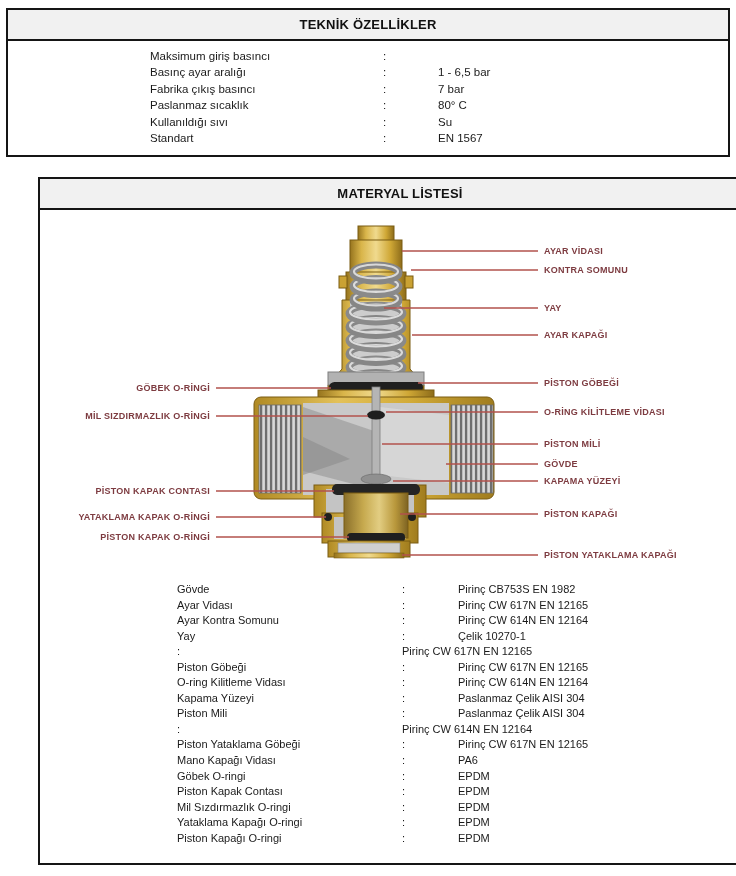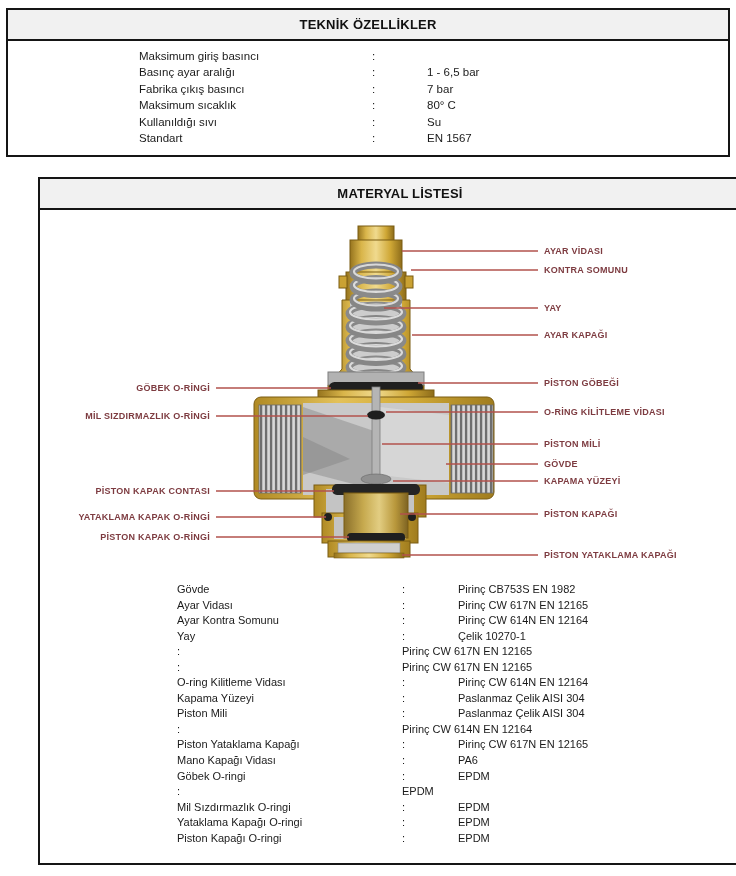--- a/index.html
+++ b/index.html
@@ -11,21 +11,21 @@
   #tech-panel { top:8px; height:149px; }
   #material-panel { top:177px; height:688px;margin-left:32px; }
 
   .panel-header {
     height:31px; background:#f1f1f1; border-bottom:2px solid #151515;
     display:flex; align-items:center; justify-content:center;
     font-weight:bold; font-size:13px; letter-spacing:.2px; color:#111;
   }
   .panel-body { position:relative; width:100%; height:calc(100% - 33px); }
 
-  .spec-rows { position:absolute; left:131px; top:7px; right:8px; }
+  .spec-rows { position:absolute; left:142px; top:7px; right:8px; }
   .spec-row { display:grid; grid-template-columns:233px 55px 1fr; font-size:11.5px; line-height:16.4px; }
 
   .mat-rows { position:absolute; left:137px; top:372px; right:8px; }
   .mat-row { display:grid; grid-template-columns:225px 56px 1fr; font-size:11px; line-height:15.55px; }
 
   .cell-label, .cell-sep, .cell-value { white-space:nowrap; }
 
   #diagram-svg { position:absolute; left:0; top:13px; }
   .callout-text { font-family:"Liberation Sans", sans-serif; font-weight:bold; font-size:9px; letter-spacing:.25px; }
 </style>
@@ -49,21 +49,21 @@
           <span class="cell-label">Basınç ayar aralığı</span>
           <span class="cell-sep">:</span>
           <span class="cell-value">1 - 6,5 bar</span>
         </div>
           <div class="spec-row">
           <span class="cell-label">Fabrika çıkış basıncı</span>
           <span class="cell-sep">:</span>
           <span class="cell-value">7 bar</span>
         </div>
           <div class="spec-row">
-          <span class="cell-label">Maksimum sıcaklık</span>
+          <span class="cell-label">Paslanmaz sıcaklık</span>
           <span class="cell-sep">:</span>
           <span class="cell-value">80° C</span>
         </div>
           <div class="spec-row">
           <span class="cell-label">Kullanıldığı sıvı</span>
           <span class="cell-sep">:</span>
           <span class="cell-value">Su</span>
         </div>
           <div class="spec-row">
           <span class="cell-label">Standart</span>
@@ -248,20 +248,21 @@
           <div class="mat-row">
           <span class="cell-label">Yay</span>
           <span class="cell-sep">:</span>
           <span class="cell-value">Çelik 10270-1</span>
         </div>
           <div class="mat-row">
           <span class="cell-sep">:</span>
           <span class="cell-value">Pirinç CW 617N EN 12165</span>
         </div>
           <div class="mat-row">
+          <span class="cell-label">Piston Göbeği</span>
           <span class="cell-sep">:</span>
           <span class="cell-value">Pirinç CW 617N EN 12165</span>
         </div>
           <div class="mat-row">
           <span class="cell-label">O-ring Kilitleme Vidası</span>
           <span class="cell-sep">:</span>
           <span class="cell-value">Pirinç CW 614N EN 12164</span>
         </div>
           <div class="mat-row">
           <span class="cell-label">Kapama Yüzeyi</span>
@@ -271,35 +272,36 @@
           <div class="mat-row">
           <span class="cell-label">Piston Mili</span>
           <span class="cell-sep">:</span>
           <span class="cell-value">Paslanmaz Çelik AISI 304</span>
         </div>
           <div class="mat-row">
           <span class="cell-sep">:</span>
           <span class="cell-value">Pirinç CW 614N EN 12164</span>
         </div>
           <div class="mat-row">
-          <span class="cell-label">Piston Yataklama Kapağı</span>
+          <span class="cell-label">Piston Yataklama Göbeği</span>
           <span class="cell-sep">:</span>
           <span class="cell-value">Pirinç CW 617N EN 12165</span>
         </div>
           <div class="mat-row">
           <span class="cell-label">Mano Kapağı Vidası</span>
           <span class="cell-sep">:</span>
           <span class="cell-value">PA6</span>
         </div>
           <div class="mat-row">
           <span class="cell-label">Göbek O-ringi</span>
           <span class="cell-sep">:</span>
           <span class="cell-value">EPDM</span>
         </div>
           <div class="mat-row">
+          <span class="cell-label">Piston Kapak Contası</span>
           <span class="cell-sep">:</span>
           <span class="cell-value">EPDM</span>
         </div>
           <div class="mat-row">
           <span class="cell-label">Mil Sızdırmazlık O-ringi</span>
           <span class="cell-sep">:</span>
           <span class="cell-value">EPDM</span>
         </div>
           <div class="mat-row">
           <span class="cell-label">Yataklama Kapağı O-ringi</span>

